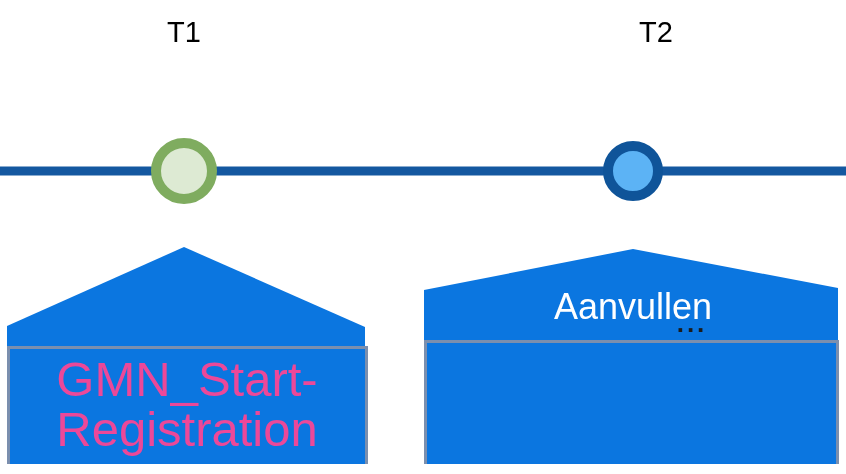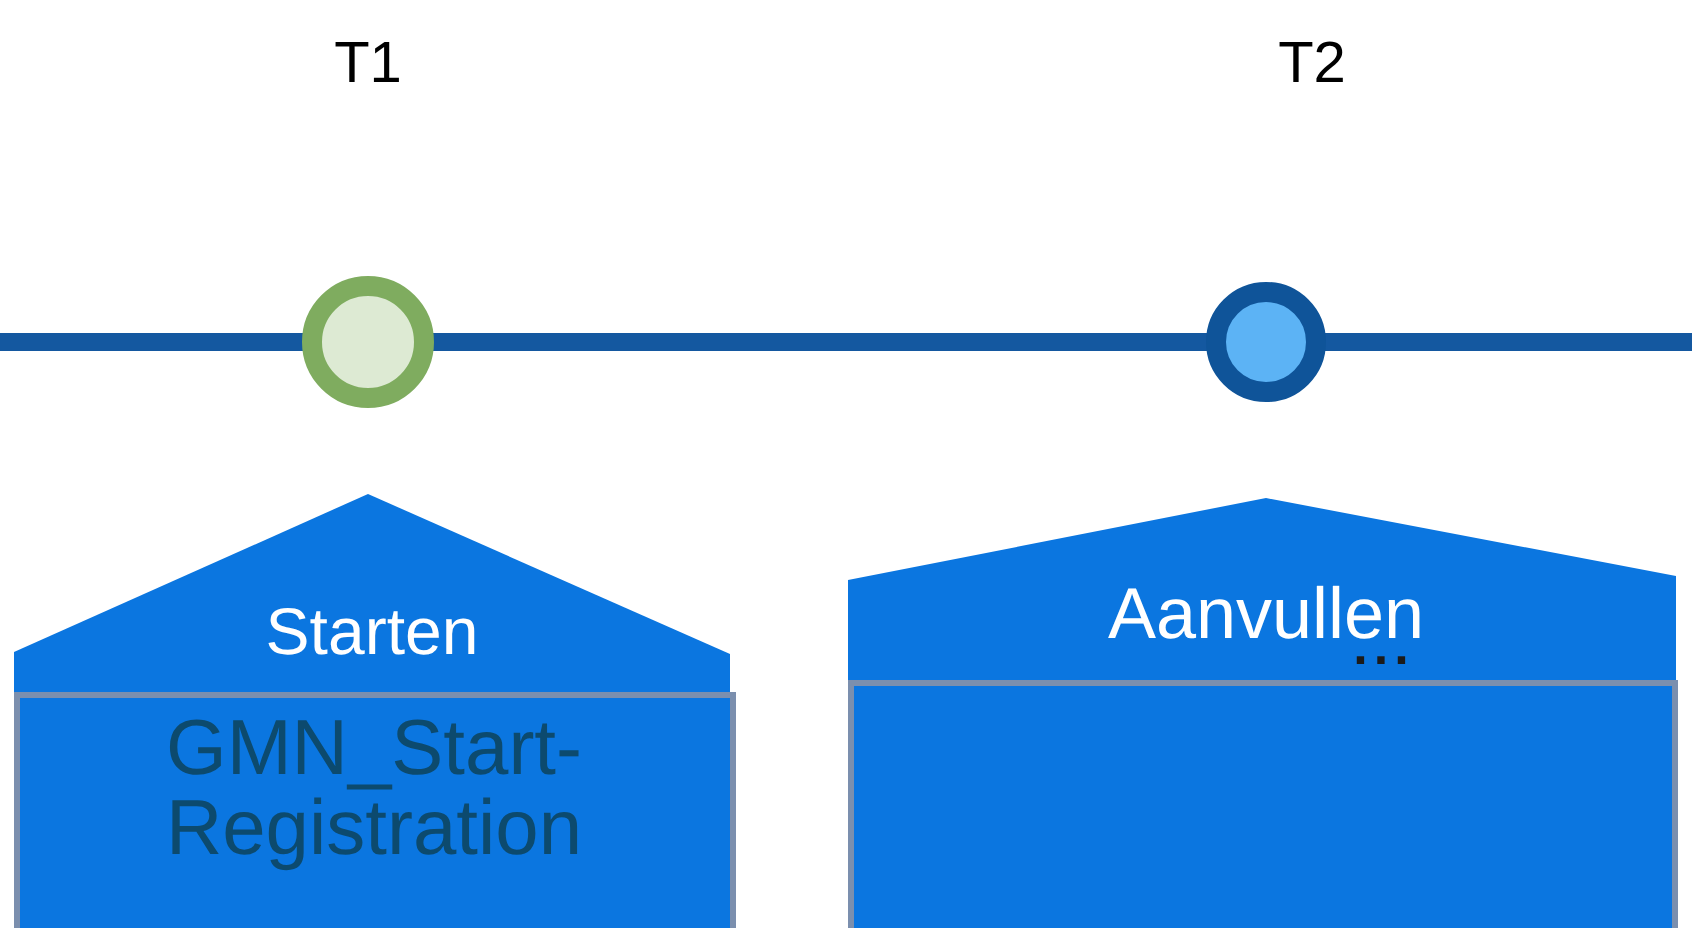--- a/index.html
+++ b/index.html
@@ -55,25 +55,25 @@
     color: #1b1b1b;
     font-size: 26px;
     letter-spacing: 3px;
     line-height: 1;
     font-weight: bold;
     white-space: nowrap;
   }
 
   .callout-body-text {
     position: absolute;
-    color: #0c4a6e;
+    color: #ec4899;
     text-align: center;
     line-height: 1.02;
     transform: translateX(-50%);
-    font-size: 39px;
+    font-size: 49px;
     white-space: pre-line;
   }
   #callout-body-left  { left: 187px; top: 355px; width: 360px; }
   #callout-body-right { left: 631px; top: 349px; width: 420px; }
 </style>
 </head>
 <body>
 
 <div id="stage">
 
@@ -93,21 +93,20 @@
 
     <circle cx="184" cy="171" r="28" fill="#DDEAD3" stroke="#7FAC5F" stroke-width="10"></circle>
 
     <circle cx="633" cy="171" r="25" fill="#5CB3F5" stroke="#0F5499" stroke-width="10"></circle>
   </svg>
 
   <div class="tick-label" id="tick-label-t1">T1</div>
 
   <div class="tick-label" id="tick-label-t2">T2</div>
 
-  <div class="callout-head-text" id="callout-head-left">Starten</div>
 
   <div class="callout-head-text" id="callout-head-right">Aanvullen</div>
 
   <div class="ellipsis-mark">...</div>
 
   <div class="callout-body-text" id="callout-body-left">GMN_Start-
 Registration</div>
 
 
 </div>

